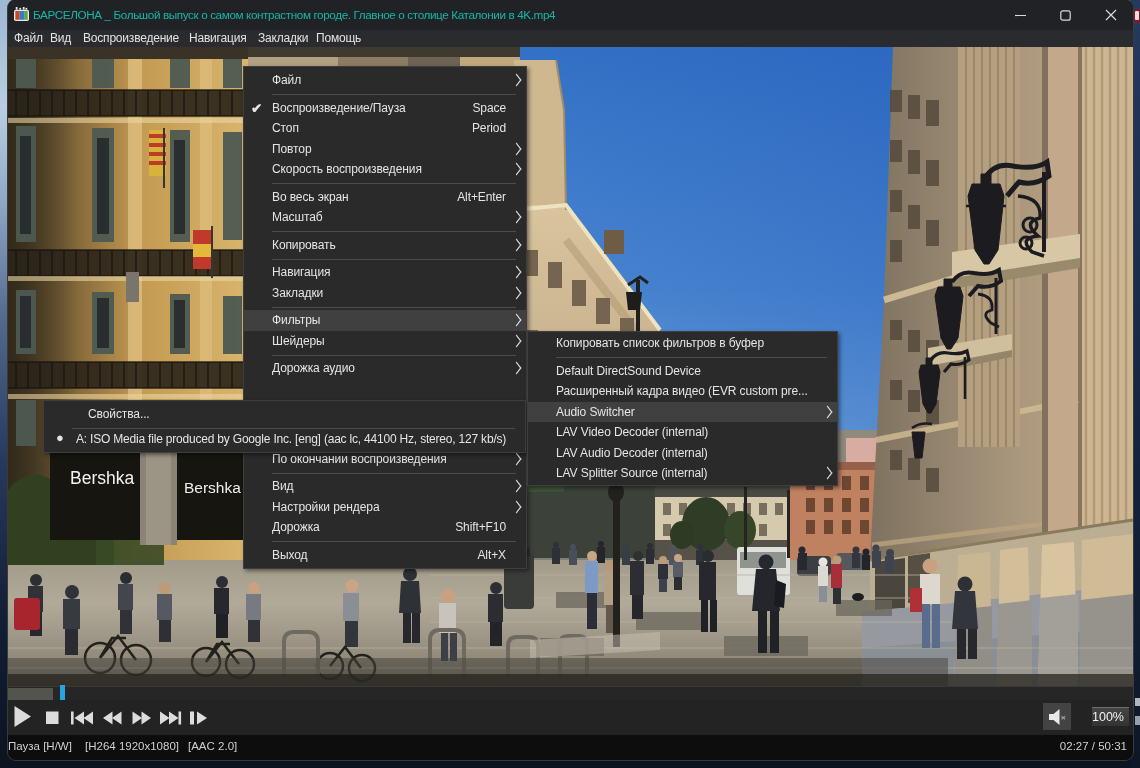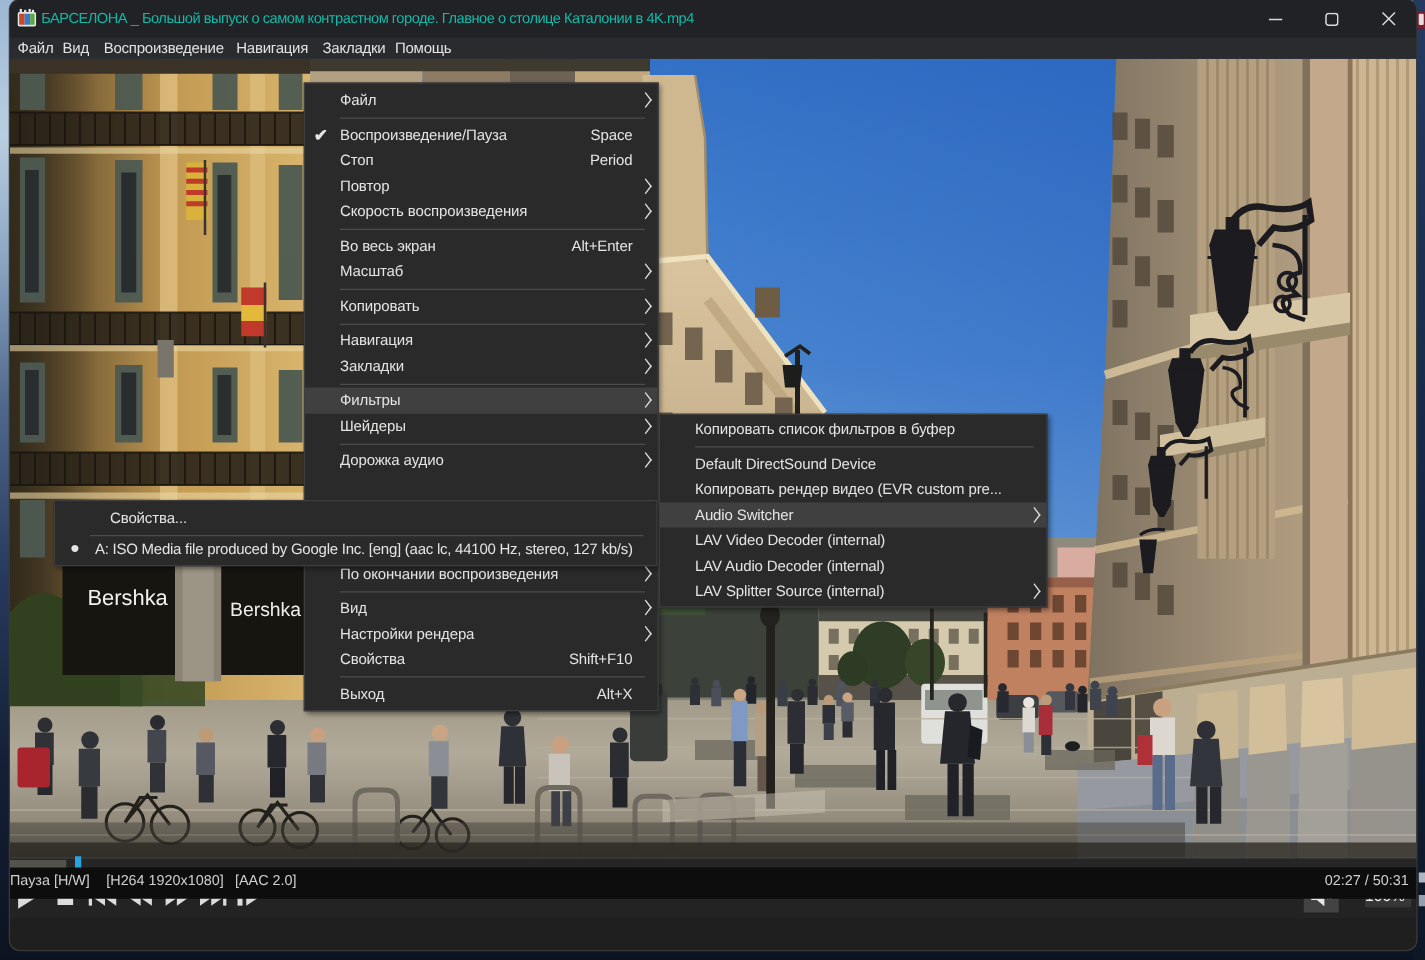--- a/index.html
+++ b/index.html
@@ -12,21 +12,21 @@
 #title{position:absolute;left:25px;top:8px;font-size:11.7px;letter-spacing:-0.38px;white-space:nowrap;}
 #winbtns{position:absolute;right:0;top:0;height:30px;display:flex;align-items:center;color:#dadada;}
 .wb{width:45px;height:30px;display:flex;align-items:center;justify-content:center;}
 #menubar{position:absolute;left:0;top:30px;width:100%;height:17px;background:#2a2b2e;color:#e2e2e2;font-size:12px;letter-spacing:-0.2px;}
 #menubar span{position:absolute;top:1px;}
 #video{position:absolute;left:0;top:47px;width:1125px;height:639px;background:#5b8fc8;}
 #seek{position:absolute;left:0;top:686px;width:1125px;height:14px;background:#262626;border-top:1px solid #3a3a3a;}
 #seekplayed{position:absolute;left:0px;top:1px;width:45px;height:12px;background:#54544f;}
 #seekcur{position:absolute;left:52px;top:-2px;width:5px;height:17px;background:#27a5e0;}
 #controls{position:absolute;left:0;top:700px;width:1125px;height:35px;background:#232323;}
-#statusbar{position:absolute;left:0;top:694px;width:1125px;height:25px;background:#0d0d0d;color:#cfcfcf;font-size:11.5px;}
+#statusbar{position:absolute;left:0;top:735px;width:1125px;height:25px;background:#0d0d0d;color:#cfcfcf;font-size:11.5px;}
 
 .menu{position:absolute;background:#2a2a2a;border:1px solid #3e3e3e;box-shadow:2px 2px 4px rgba(0,0,0,.45);color:#e4e4e2;font-size:12px;letter-spacing:-0.1px;box-sizing:border-box;}
 .mi{height:20.5px;display:flex;align-items:center;position:relative;}
 .mi .lab{margin-left:28px;white-space:nowrap;}
 .mi .sc{position:absolute;right:20px;}
 .sep{height:7px;position:relative;}
 .sep:before{content:"";position:absolute;left:28px;right:10px;top:3.5px;border-top:1px solid #4c4c4c;}
 .hl{background:#404040;}
 .arr{position:absolute;right:6px;top:50%;width:6px;height:6px;border-top:1.6px solid #dcdcdc;border-right:1.6px solid #dcdcdc;transform:translateY(-50%) scaleY(1.3) rotate(45deg);}
 .chk{position:absolute;left:7px;top:2px;font-size:13.5px;font-weight:bold;}
@@ -707,21 +707,21 @@
   <div class="sep"></div>
   <div class="mi">
       <span class="lab">Вид</span>
       <span class="arr"></span>
     </div>
   <div class="mi">
       <span class="lab">Настройки рендера</span>
       <span class="arr"></span>
     </div>
   <div class="mi">
-      <span class="lab">Свойства</span>
+      <span class="lab">Дорожка</span>
       <span class="sc">Shift+F10</span>
     </div>
   <div class="sep"></div>
   <div class="mi">
       <span class="lab">Выход</span>
       <span class="sc">Alt+X</span>
     </div>
 </div>
 
 <div class="menu" id="audiomenu" style="left:43px;top:400px;width:483px;padding:2.5px 0">
@@ -737,21 +737,21 @@
 
 <div class="menu" id="filtermenu" style="left:527px;top:331px;width:311px;padding:1px 0">
   <div class="mi">
       <span class="lab">Копировать список фильтров в буфер</span>
     </div>
   <div class="sep" style="height:7px"></div>
   <div class="mi">
       <span class="lab">Default DirectSound Device</span>
     </div>
   <div class="mi">
-      <span class="lab">Копировать рендер видео (EVR custom pre...</span>
+      <span class="lab">Расширенный кадра видео (EVR custom pre...</span>
     </div>
   <div class="mi hl">
       <span class="lab">Audio Switcher</span>
       <span class="arr"></span>
     </div>
   <div class="mi">
       <span class="lab">LAV Video Decoder (internal)</span>
     </div>
   <div class="mi">
       <span class="lab">LAV Audio Decoder (internal)</span>

